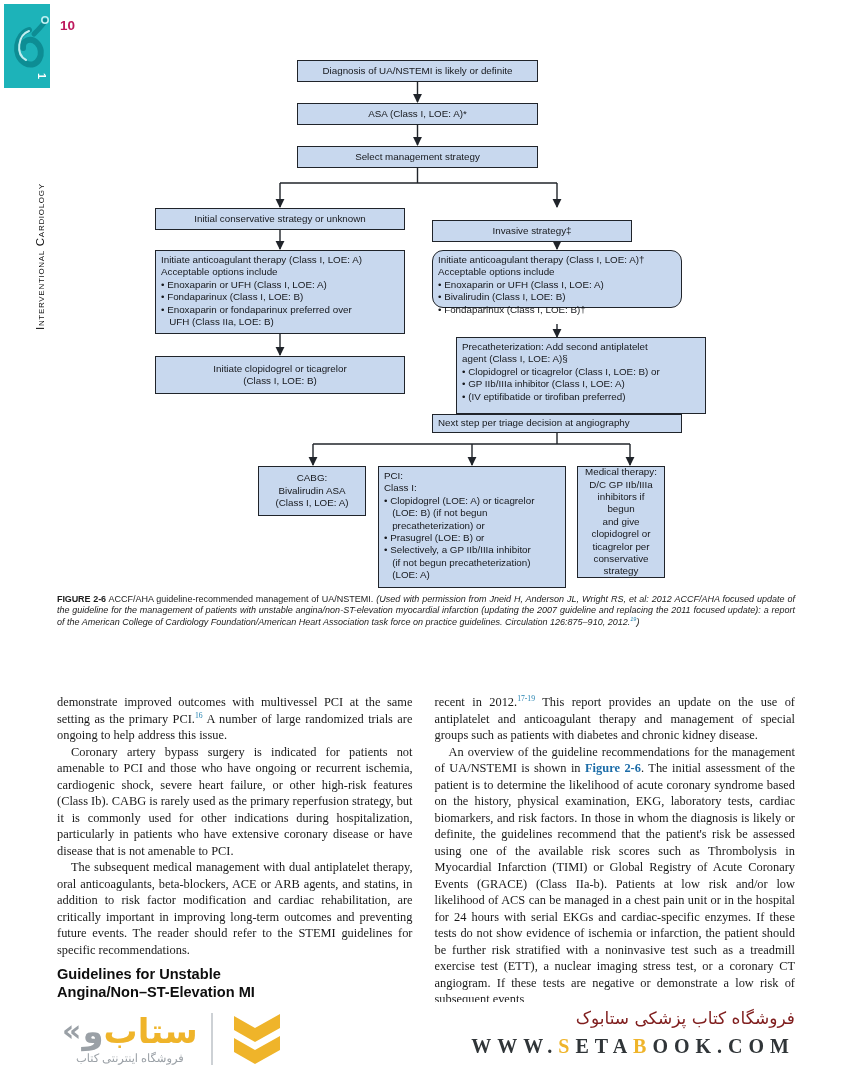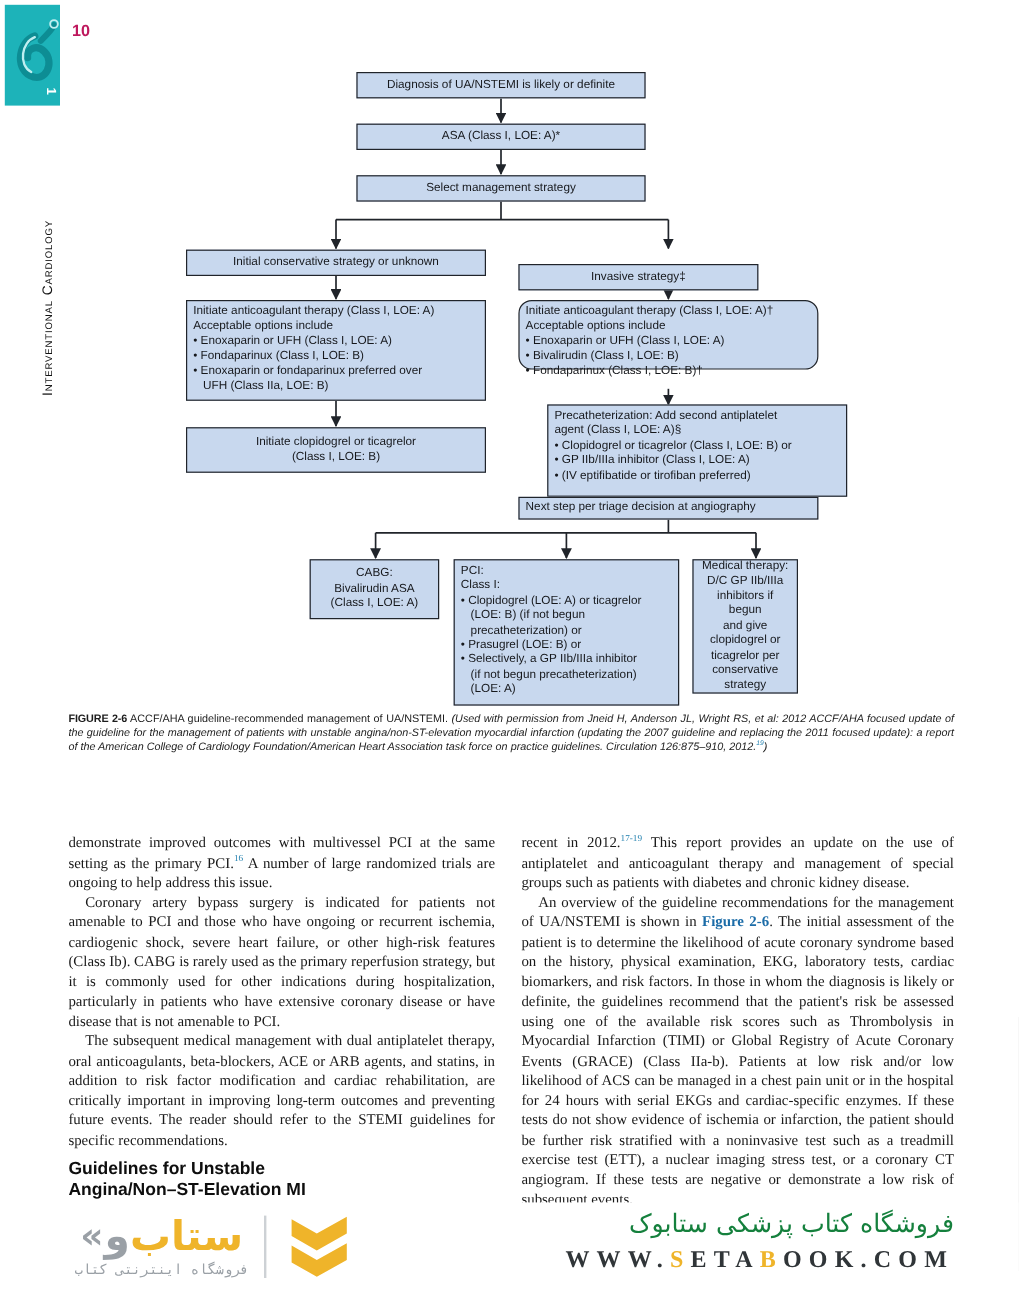--- a/index.html
+++ b/index.html
@@ -54,24 +54,24 @@
   }
 
   
   .footer { position:absolute; left:0; top:1002px; width:849px; height:78px; background:#fff; }
   .footer-left { position:absolute; left:62px; top:8px; display:flex; align-items:center; gap:13px; }
   .wordmark-wrap { display:flex; flex-direction:column; align-items:center; }
   .wordmark { display:flex; align-items:center; font-weight:bold; font-size:34px; line-height:36px; font-family:"DejaVu Sans", sans-serif; }
   .wm-gray { color:#9aa0a6; }
   .wm-yellow { color:#efb42a; }
   .wm-kaf { font-size:30px; margin-right:1px; }
-  .tagline { font-size:11.5px; color:#9aa0a6; margin-top:2px; font-family:Liberation Mono, monospace; }
+  .tagline { font-size:11.5px; color:#9aa0a6; margin-top:2px; font-family:Liberation Serif, serif; }
   .footer-divider { width:2px; height:52px; background:#cdd1d5; }
   .footer-right { position:absolute; right:54px; top:6px; text-align:right; }
-  .title-fa { font-size:21px; color:#15803d; font-family:"DejaVu Sans", sans-serif; margin-bottom:7px; }
+  .title-fa { font-size:17px; color:#7f1d1d; font-family:"DejaVu Sans", sans-serif; margin-bottom:7px; }
   .website { font-size:20px; font-weight:bold; letter-spacing:6px; font-family:Liberation Serif, serif; }
   .wd { color:#303538; }
   .wy { color:#efb42a; }
 </style>
 </head>
 <body>
 
 <div id="page">
 
   <div class="corner-square">

